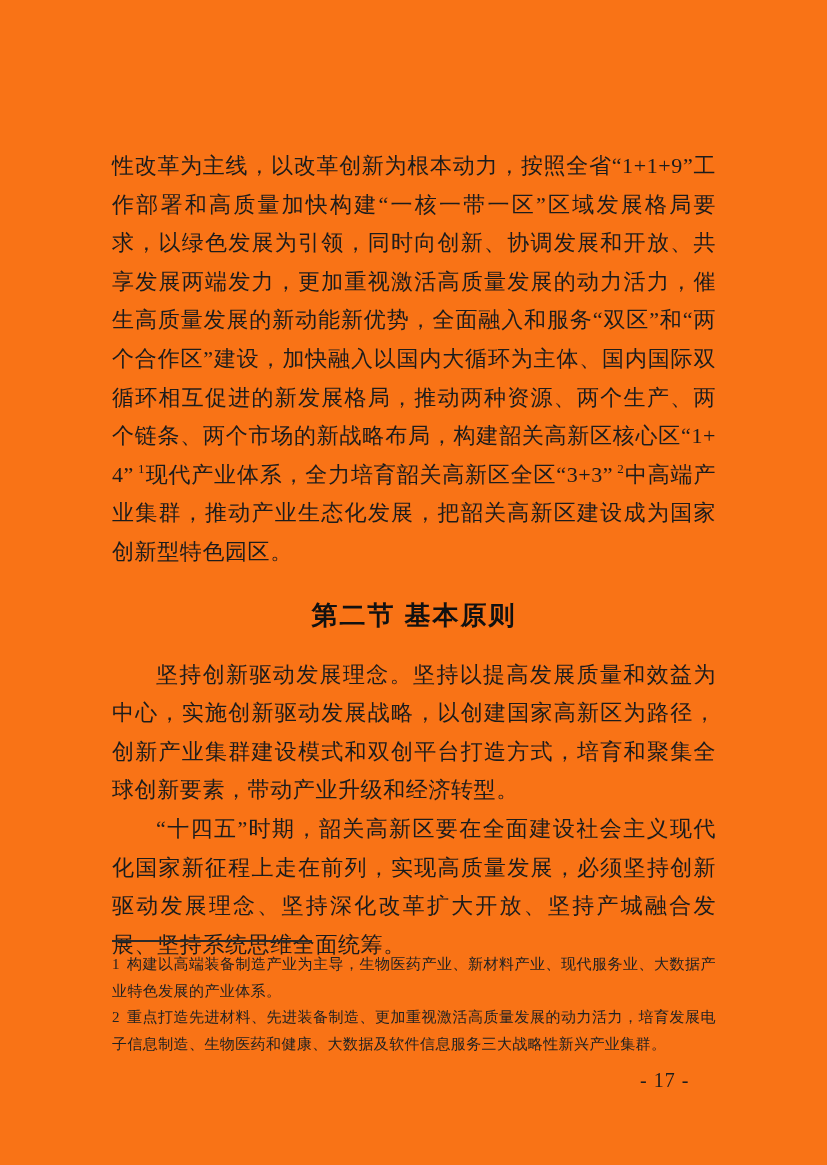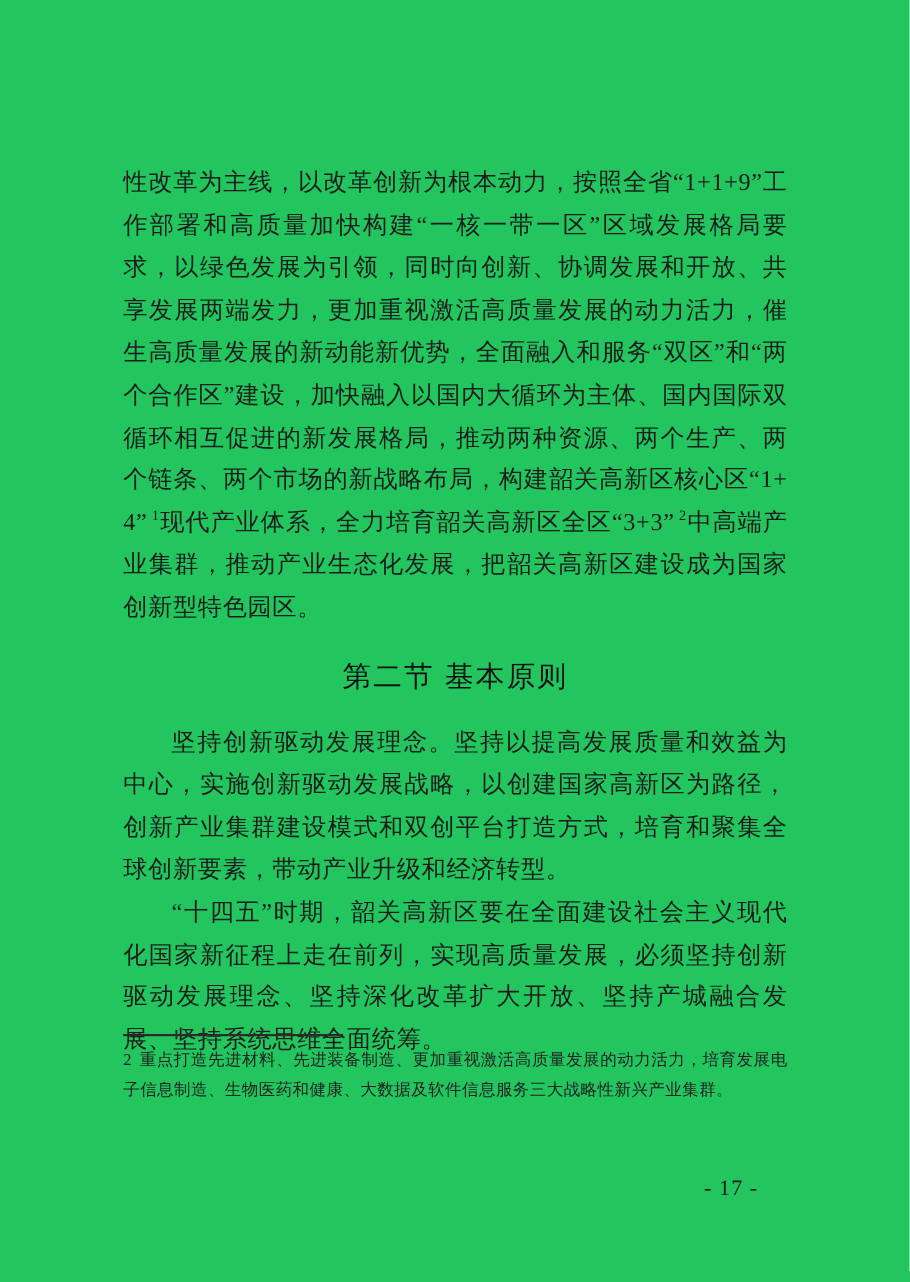--- a/index.html
+++ b/index.html
@@ -4,21 +4,21 @@
 <style>
   html, body {
     margin: 0;
     padding: 0;
     background: #ffffff;
   }
   .page {
     position: relative;
     width: 827px;
     height: 1165px;
-    background: #22c55e;
+    background: #f97316;
     overflow: hidden;
     font-family: "Liberation Serif", "DejaVu Serif", serif;
     color: #1c1c1c;
   }
   .content {
     position: absolute;
     left: 112px;
     top: 147px;
     width: 604px;
   }
@@ -29,21 +29,21 @@
     text-align: justify;
     letter-spacing: 0.6px;
     word-break: break-all;
   }
   .para.indent {
     text-indent: 2em;
   }
   .section-heading {
     margin: 21px 0 19px 0;
     font-family: "Liberation Sans", "DejaVu Sans", sans-serif;
-    font-weight: 400;
+    font-weight: 700;
     font-size: 26px;
     line-height: 44px;
     text-align: center;
     letter-spacing: 2px;
     color: #111111;
   }
   sup.fn-ref {
     font-size: 13px;
     line-height: 0;
     vertical-align: super;
@@ -98,19 +98,20 @@
 
     <p class="para indent">坚持创新驱动发展理念。坚持以提高发展质量和效益为中心，实施创新驱动发展战略，以创建国家高新区为路径，创新产业集群建设模式和双创平台打造方式，培育和聚集全球创新要素，带动产业升级和经济转型。</p>
 
     <p class="para indent">“十四五”时期，韶关高新区要在全面建设社会主义现代化国家新征程上走在前列，实现高质量发展，必须坚持创新驱动发展理念、坚持深化改革扩大开放、坚持产城融合发展、坚持系统思维全面统筹。</p>
 
   </div>
 
   <div class="footnotes">
     <div class="footnote-rule"></div>
 
+    <p class="footnote"><span class="fn-marker">1</span><span>构建以高端装备制造产业为主导，生物医药产业、新材料产业、现代服务业、大数据产业特色发展的产业体系。</span></p>
 
     <p class="footnote"><span class="fn-marker">2</span><span>重点打造先进材料、先进装备制造、更加重视激活高质量发展的动力活力，培育发展电子信息制造、生物医药和健康、大数据及软件信息服务三大战略性新兴产业集群。</span></p>
   </div>
 
   <div class="page-number">- 17 -</div>
 
 </div>
 
 </body></html>

